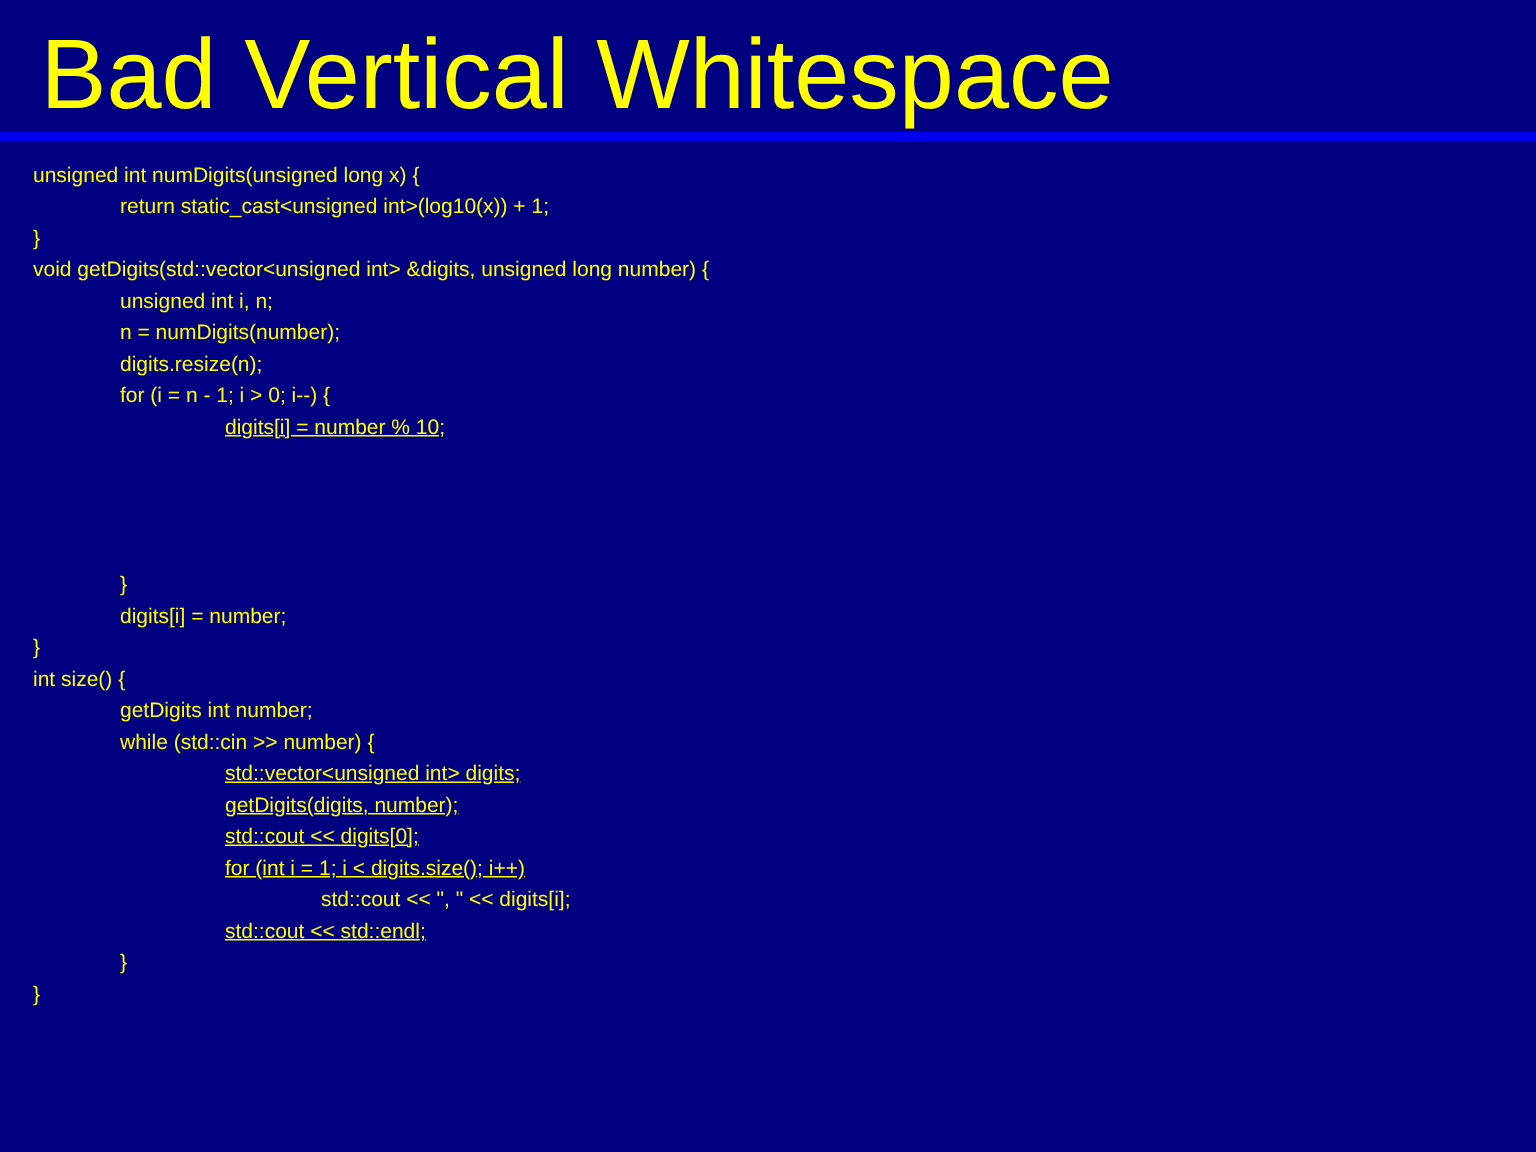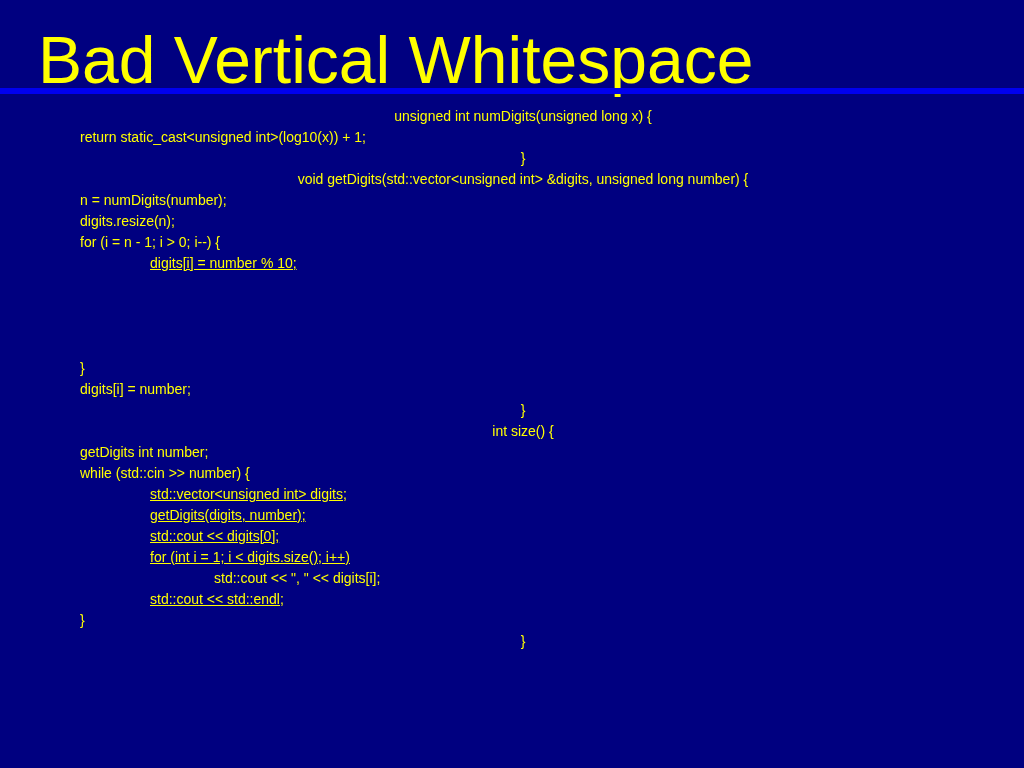--- a/index.html
+++ b/index.html
@@ -14,21 +14,21 @@
     font-family: "Liberation Sans", sans-serif;
     overflow: hidden;
     position: relative;
   }
 
   
   #slide-title {
     position: absolute;
     left: 22px;
     top: 4px;
-    margin: 16px;
+    margin: 5px;
     color: #FFFF00;
     font-family: "Liberation Sans", sans-serif;
     font-size: 66px;
     font-weight: normal;
     line-height: 80px;
     letter-spacing: 0px;
     white-space: nowrap;
   }
 
   #title-rule {
@@ -52,41 +52,42 @@
     color: #FFFF00;
     font-family: "Liberation Sans", sans-serif;
     font-size: 14px;
     line-height: 21px;
     height: 21px;
     white-space: pre;
     padding-left: 22px;
   }
 
   
-  .indent-0 { padding-left: 22px; text-align: center;  }
+  .indent-0 { padding-left: 22px;  }
   .indent-1 { padding-left: 80px;  }
   .indent-2 { padding-left: 150px; text-decoration: underline; }
   .indent-3 { padding-left: 214px; }
 
   .code-line.blank {
     height: 21px;
   }
 </style>
 </head>
 <body>
 
 <h1 id="slide-title">Bad Vertical Whitespace</h1>
 
 <div id="title-rule"></div>
 
 <div id="code-body">
     <div class="code-line indent-0">unsigned int numDigits(unsigned long x) {</div>
     <div class="code-line indent-1">return static_cast&lt;unsigned int&gt;(log10(x)) + 1;</div>
     <div class="code-line indent-0">}</div>
     <div class="code-line indent-0">void getDigits(std::vector&lt;unsigned int&gt; &amp;digits, unsigned long number) {</div>
+    <div class="code-line indent-1">unsigned int i, n;</div>
     <div class="code-line indent-1">n = numDigits(number);</div>
     <div class="code-line indent-1">digits.resize(n);</div>
     <div class="code-line indent-1">for (i = n - 1; i &gt; 0; i--) {</div>
     <div class="code-line indent-2">digits[i] = number % 10;</div>
     <div class="code-line indent-0 blank"></div>
     <div class="code-line indent-0 blank"></div>
     <div class="code-line indent-0 blank"></div>
     <div class="code-line indent-0 blank"></div>
     <div class="code-line indent-1">}</div>
     <div class="code-line indent-1">digits[i] = number;</div>

